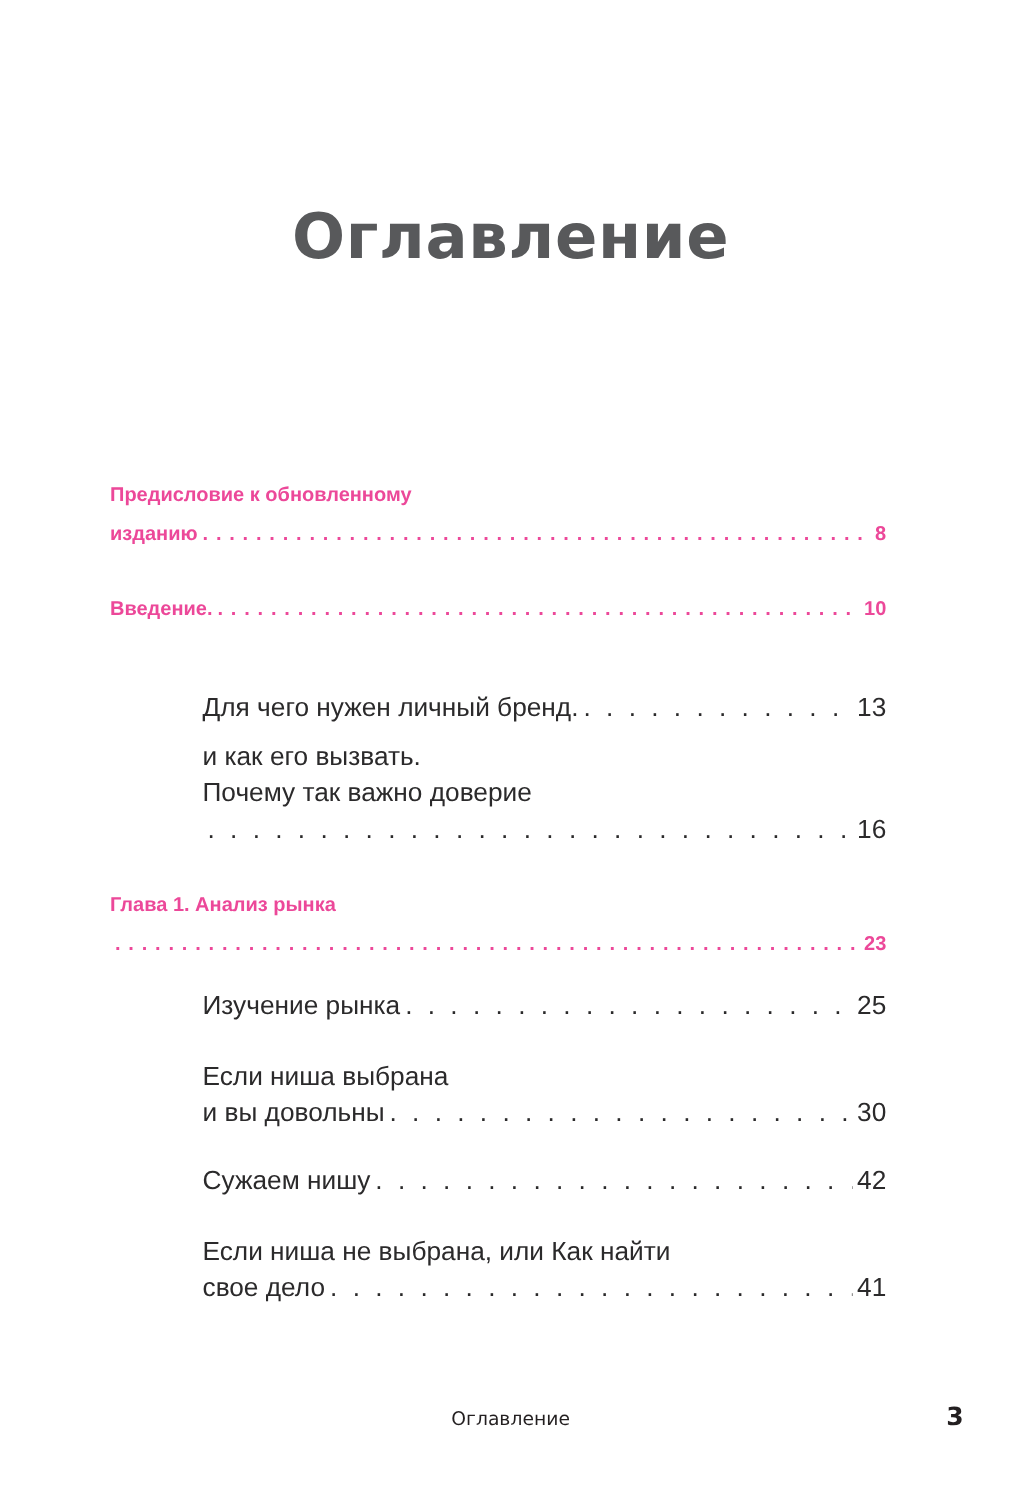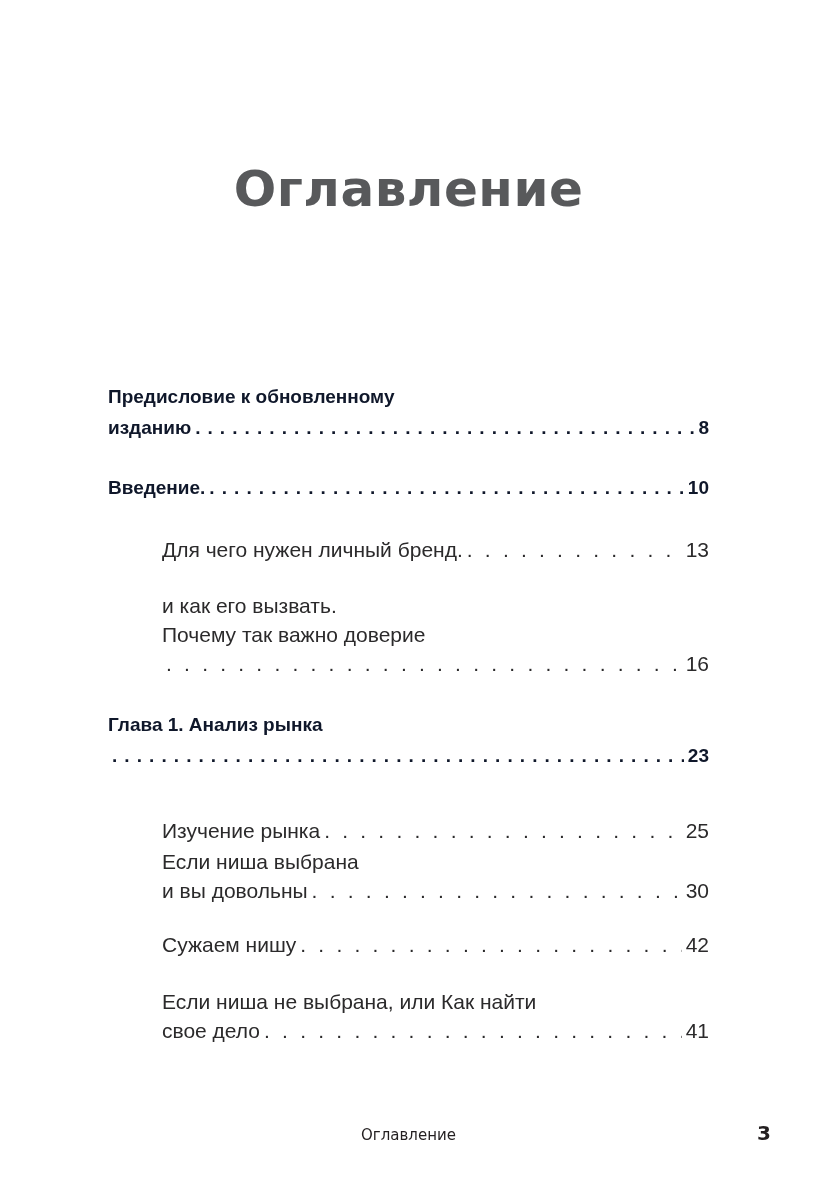--- a/index.html
+++ b/index.html
@@ -33,25 +33,25 @@
     left: 0;
     top: 0;
     width: 817px;
   }
   .entry {
     position: absolute;
     right: 108px;
     font-family: "Liberation Sans", sans-serif;
   }
   .entry.level-1 {
-    left: 108px;
+    left: 88px;
     font-weight: bold;
-    font-size: 19px;
+    font-size: 16px;
     line-height: 31px;
-    color: #0f172a;
+    color: #ec4899;
   }
   .entry.level-2 {
     left: 162px;
     font-weight: normal;
     font-size: 21px;
     line-height: 29px;
     color: #2b2a2b;
   }
   .line {
     display: block;
@@ -113,21 +113,21 @@
   </div>
 
   <div class="entry level-1" style="top:472px;">
     <div class="last-line">
       <span>Введение.</span>
       <span class="leader"></span>
       <span class="page-num">10</span>
     </div>
   </div>
 
-  <div class="entry level-2" style="top:535px;">
+  <div class="entry level-2" style="top:552px;">
     <div class="last-line">
       <span>Для чего нужен личный бренд.</span>
       <span class="leader"></span>
       <span class="page-num">13</span>
     </div>
   </div>
 
   <div class="entry level-2" style="top:591px;">
     <span class="line">и как его вызвать.</span>
     <span class="line">Почему так важно доверие</span>
@@ -138,21 +138,21 @@
   </div>
 
   <div class="entry level-1" style="top:709px;">
     <span class="line">Глава 1. Анализ рынка</span>
     <div class="last-line">
       <span class="leader"></span>
       <span class="page-num">23</span>
     </div>
   </div>
 
-  <div class="entry level-2" style="top:790px;margin-top:26px;">
+  <div class="entry level-2" style="top:790px;">
     <div class="last-line">
       <span>Изучение рынка</span>
       <span class="leader"></span>
       <span class="page-num">25</span>
     </div>
   </div>
 
   <div class="entry level-2" style="top:847px;">
     <span class="line">Если ниша выбрана</span>
     <div class="last-line">

